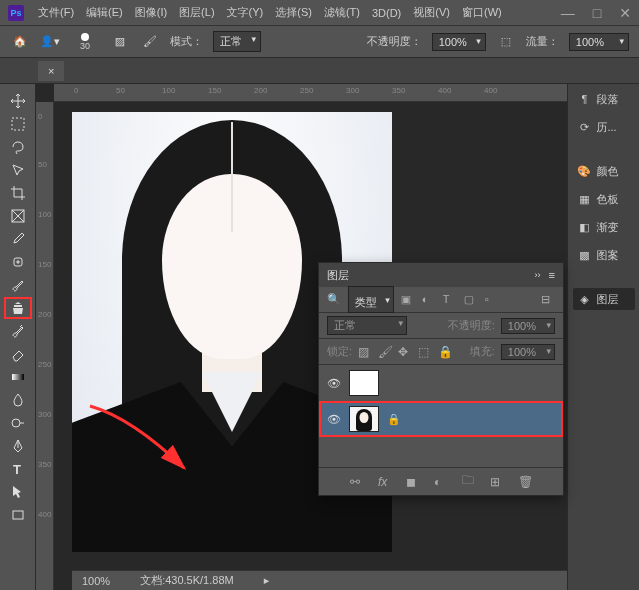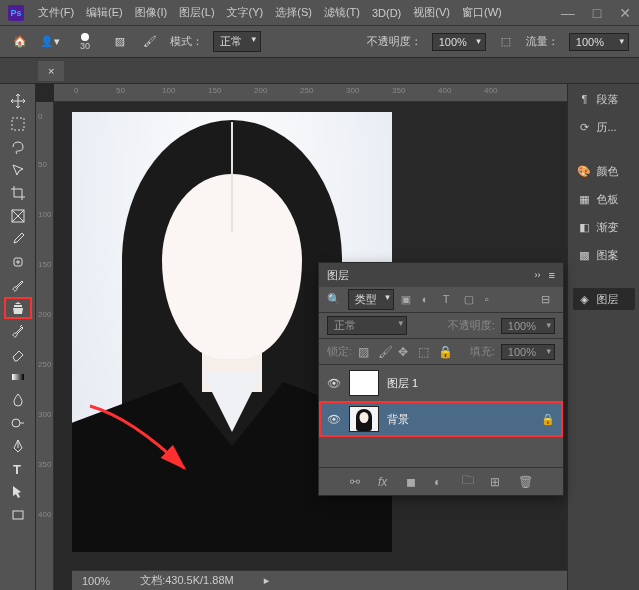--- a/index.html
+++ b/index.html
@@ -60,21 +60,21 @@
 .right-col { width: 72px; background: #434343; border-left: 1px solid #2a2a2a; display: flex; flex-direction: column; align-items: center; padding-top: 4px; gap: 6px; }
 .panel-btn { width: 62px; height: 22px; display: flex; align-items: center; gap: 4px; color: #ccc; padding-left: 4px; font-size: 11px; }
 .panel-btn .ic { width: 16px; height: 14px; display: flex; align-items: center; justify-content: center; }
 .panel-btn.active { background: #2a2a2a; border-radius: 2px; }
 
 
 .layers-panel { position: absolute; top: 262px; left: 318px; width: 246px; background: #535353; border: 1px solid #2a2a2a; box-shadow: 0 4px 12px rgba(0,0,0,.4); }
 .lp-header { height: 24px; background: #434343; display: flex; align-items: center; padding: 0 8px; font-size: 11px; color: #ddd; }
 .lp-header .spacer { flex: 1; }
 .lp-typebar { height: 26px; display: flex; align-items: center; padding: 0 8px; gap: 7px; border-bottom: 1px solid #333; }
-.lp-typebar .sel { background: #3f3f3f; border: 1px solid #222; padding: 2px 16px 2px 6px; font-size: 11px; position: relative; color: #ddd; }
+.lp-typebar .sel { background: #3f3f3f; border: 1px solid #222; padding: 8px 16px 2px 6px; font-size: 11px; position: relative; color: #ddd; }
 .lp-typebar .sel::after { content: "▾"; position: absolute; right: 3px; font-size: 9px; }
 .lp-typebar .ic { width: 14px; height: 14px; color: #aaa; font-size: 11px; }
 .lp-modebar, .lp-lockbar { height: 26px; display: flex; align-items: center; padding: 0 8px; gap: 6px; font-size: 11px; border-bottom: 1px solid #333; }
 .lp-modebar .sel, .lp-lockbar .fillval, .lp-modebar .opval { background: #3f3f3f; border: 1px solid #222; padding: 1px 18px 1px 6px; font-size: 11px; position: relative; color: #999; }
 .lp-modebar .sel { width: 80px; }
 .lp-modebar .sel::after, .lp-modebar .opval::after, .lp-lockbar .fillval::after { content: "▾"; position: absolute; right: 3px; font-size: 9px; }
 .lp-modebar .lbl, .lp-lockbar .lbl { color: #888; }
 .lp-lockbar .ic { width: 14px; height: 14px; color: #aaa; font-size: 12px; }
 .lp-layers { }
 .lp-layer { height: 36px; display: flex; align-items: center; padding: 0 8px; gap: 8px; }
@@ -364,31 +364,29 @@
     <span class="ic">⬚</span>
     <span class="ic">🔒</span>
     <div class="spacer"></div>
     <span class="lbl">填充:</span>
     <div class="fillval">100%</div>
   </div>
   <div class="lp-layers">
     <div class="lp-layer">
       <span class="eye">👁</span>
       <div class="thumb checker"></div>
-      <span class="name">图层 1</span>
     </div>
     <div class="lp-layer selected highlighted">
       <span class="eye">👁</span>
       <div class="thumb">
         <div style="width:100%;height:100%;position:relative;background:#f5f5f7">
             <div style="position:absolute;top:2px;left:50%;transform:translateX(-50%);width:16px;height:22px;background:#111;border-radius:8px 8px 3px 3px"></div>
             <div style="position:absolute;top:5px;left:50%;transform:translateX(-50%);width:9px;height:11px;background:#f8ede5;border-radius:50%"></div>
           </div>
       </div>
-      <span class="name">背景</span>
       <span class="lock">🔒</span>
     </div>
   </div>
   <div class="lp-footer">
     <span class="ic">⚯</span>
     <span class="ic"><i>fx</i></span>
     <span class="ic">◼</span>
     <span class="ic">◐</span>
     <span class="ic">🗀</span>
     <span class="ic">⊞</span>

